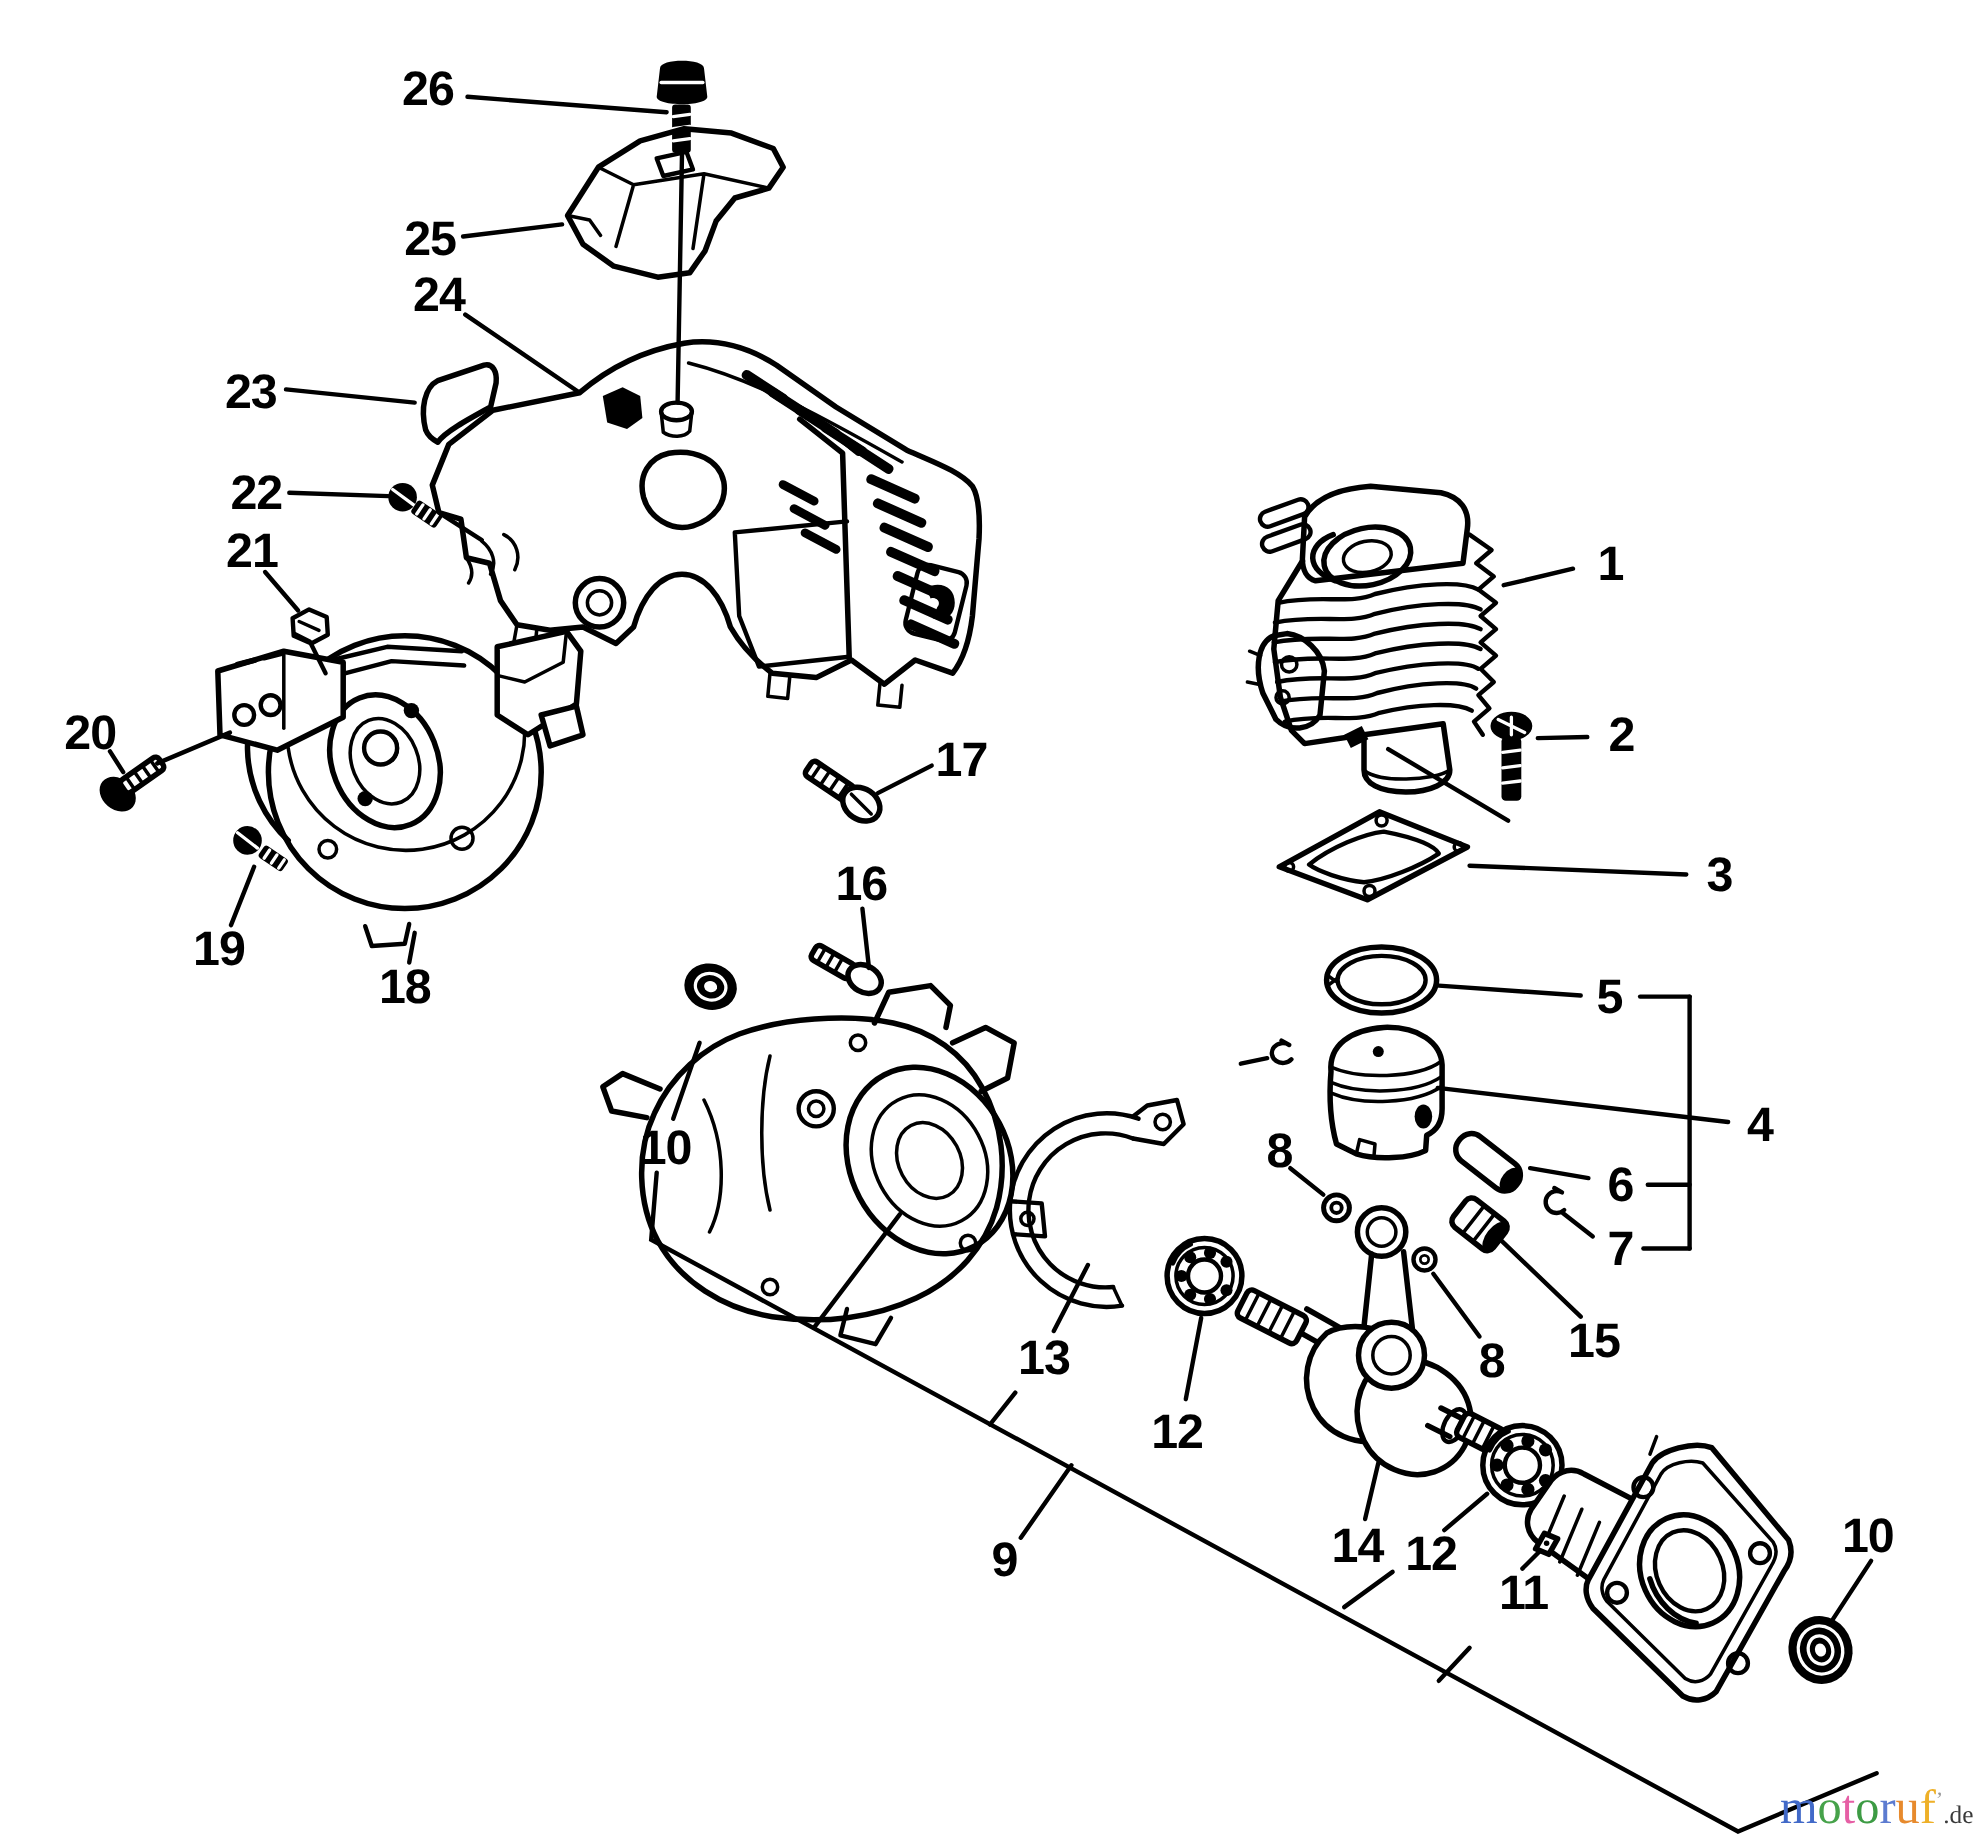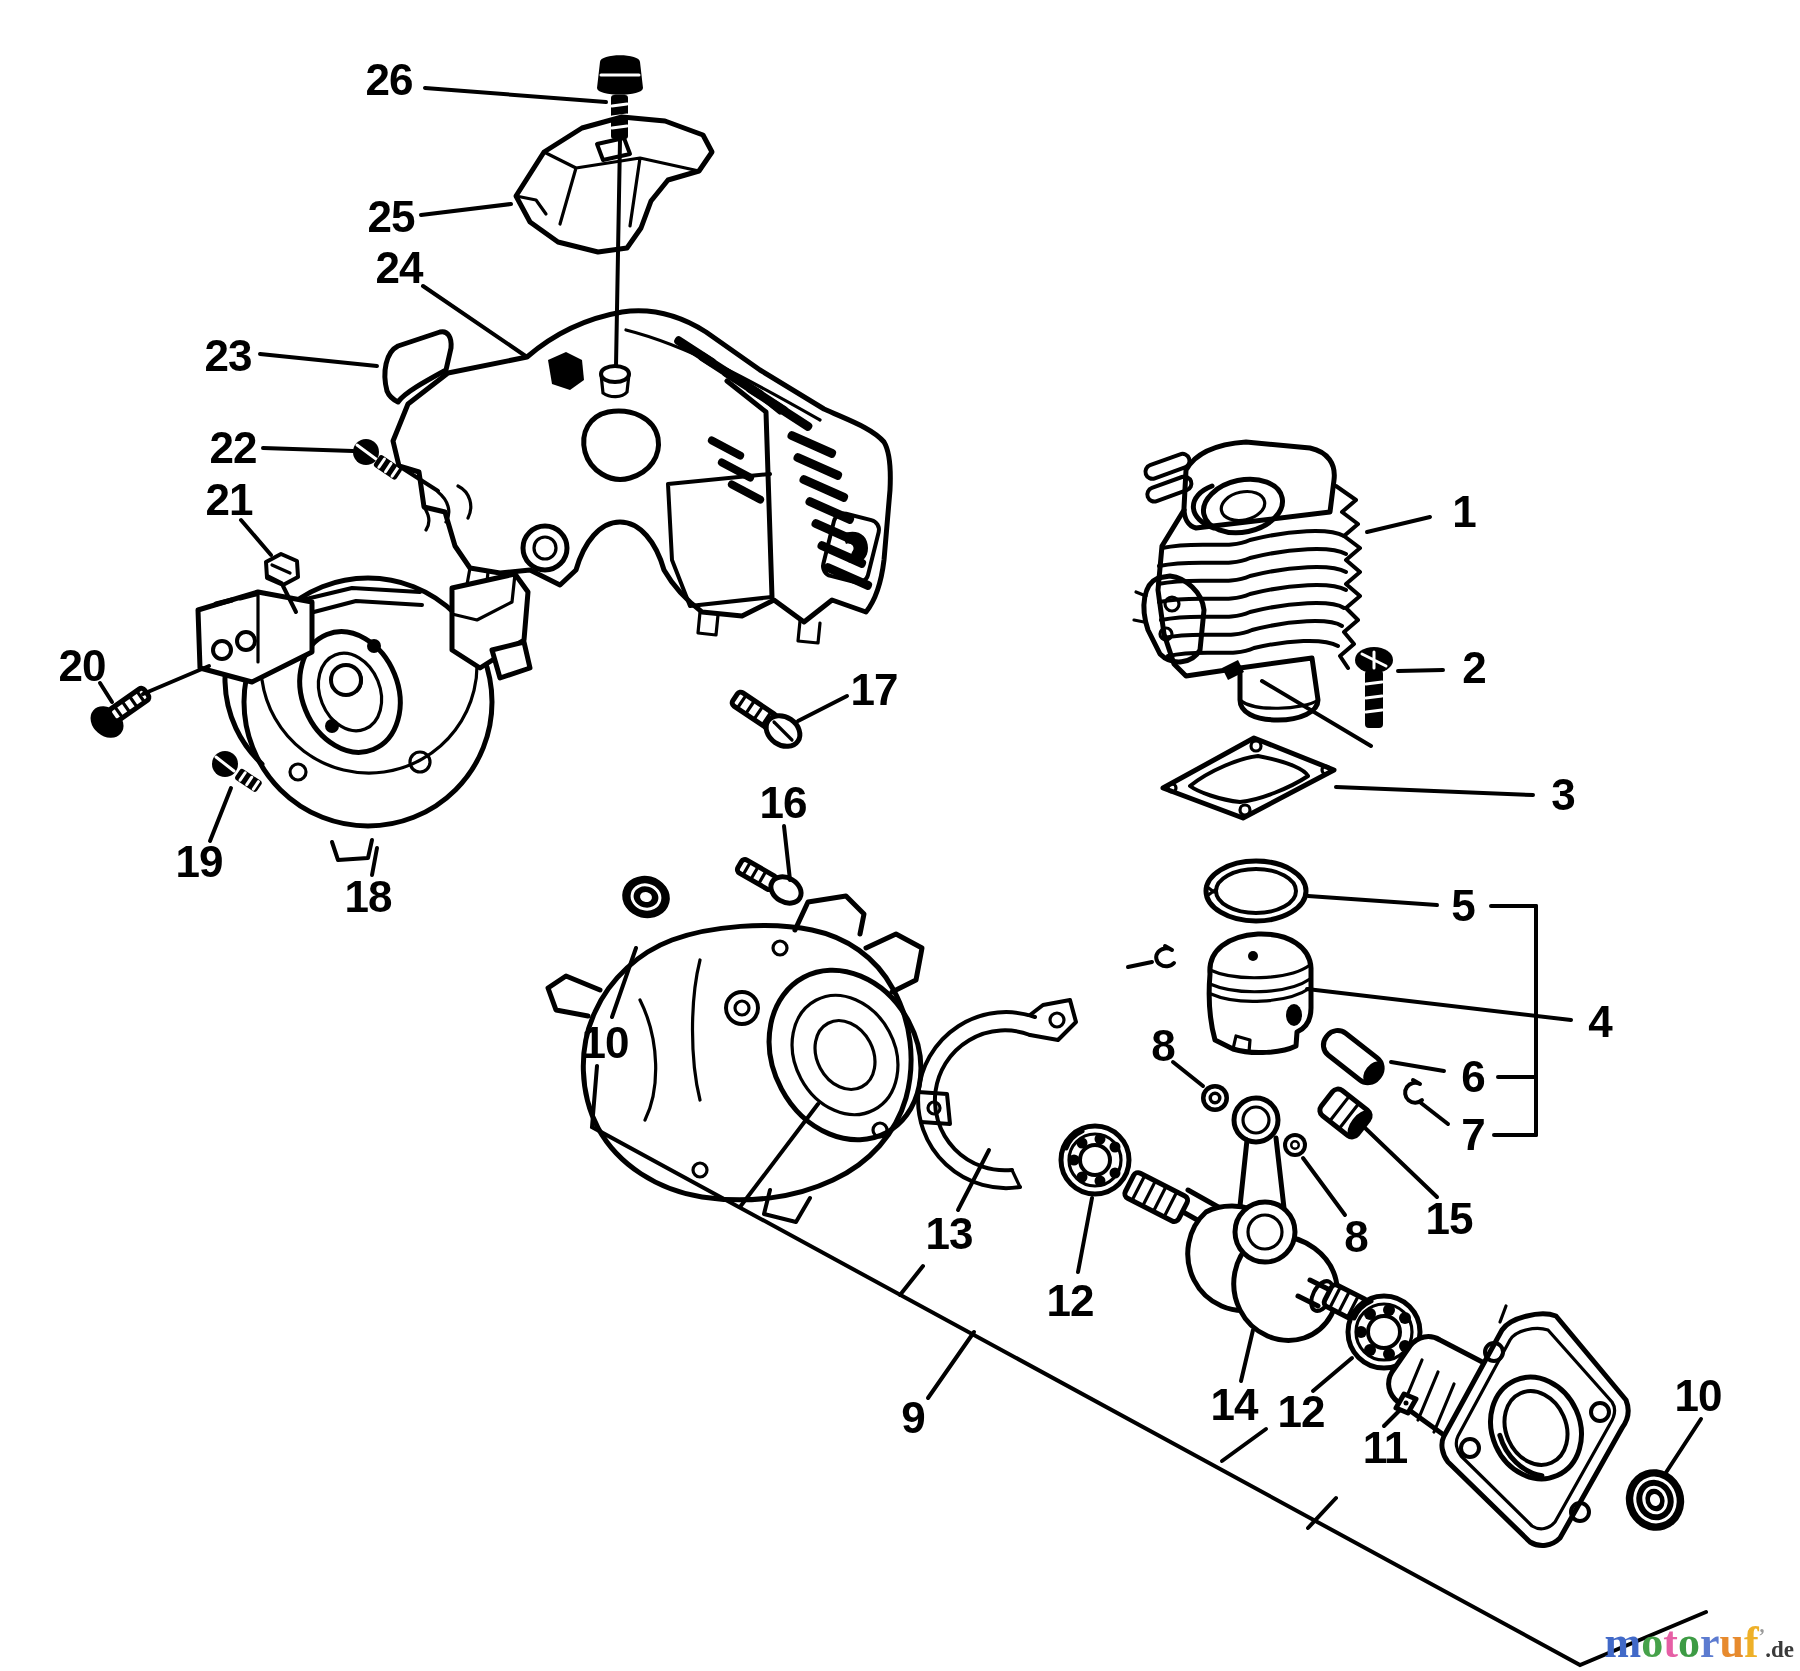--- a/index.html
+++ b/index.html
@@ -8,21 +8,21 @@
   svg{position:absolute;left:0;top:0;}
   .ln{fill:none;stroke:#000;stroke-width:5;stroke-linecap:round;stroke-linejoin:round;}
   .ln3{fill:none;stroke:#000;stroke-width:3.2;stroke-linecap:round;stroke-linejoin:round;}
   .ln4{fill:none;stroke:#000;stroke-width:4;stroke-linecap:round;stroke-linejoin:round;}
   .fillb{fill:#000;stroke:none;}
   .fillw{fill:#fff;stroke:#000;stroke-width:5;stroke-linejoin:round;}
   .wln{fill:none;stroke:#fff;stroke-width:3;stroke-linecap:round;}
   .callout{font-family:"Liberation Sans",sans-serif;font-weight:bold;font-size:44px;fill:#000;letter-spacing:-1px;}
   .leader{fill:none;stroke:#000;stroke-width:4;stroke-linecap:round;}
   .watermark{position:absolute;right:6px;bottom:6px;font-family:"Liberation Serif",serif;
-             font-size:44px;line-height:1;user-select:none;cursor:pointer;font-weight:bold;}
+             font-size:44px;line-height:1;user-select:none;cursor:pointer;}
   .watermark .suffix{font-size:23px;}
   .watermark .tick{font-size:20px;vertical-align:14px;}
 </style>
 </head>
 <body>
 
 <div class="stage">
 <svg width="1800" height="1671" viewBox="0 0 1800 1671">
 
   <g id="parts">

